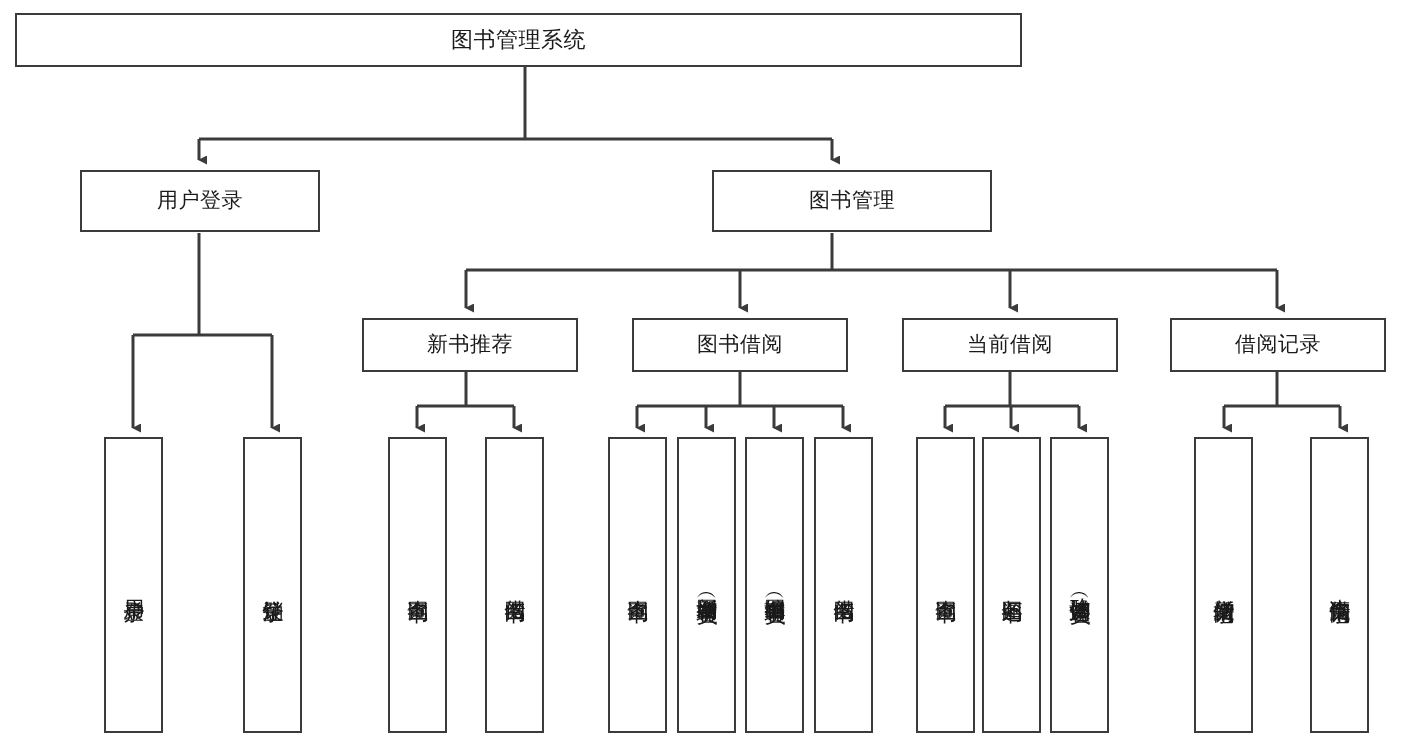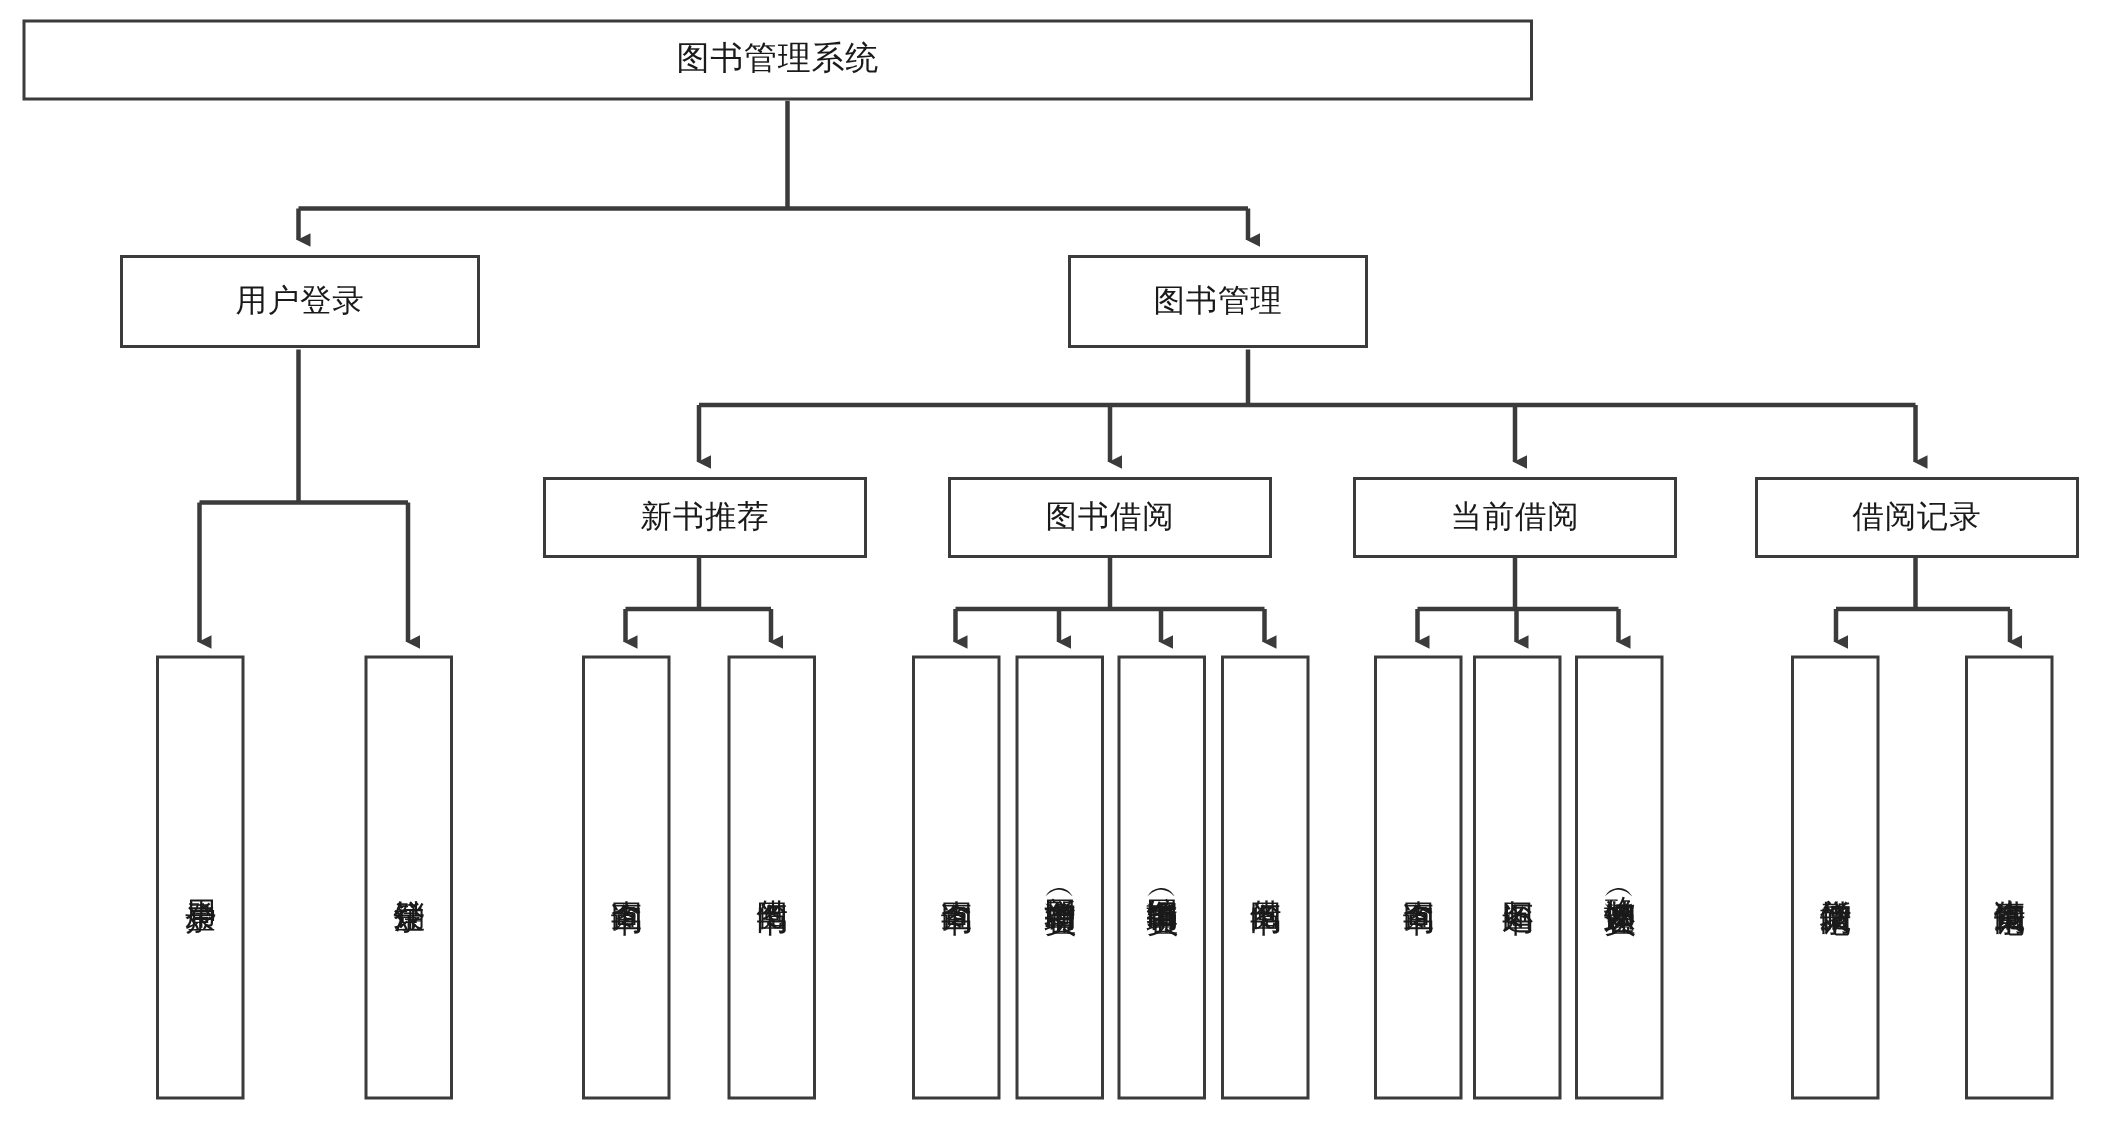--- a/index.html
+++ b/index.html
@@ -124,21 +124,21 @@
     </g>
   </svg>
 
   <div class="node horizontal root" style="left:15px; top:13px; width:1007px; height:54px;">
     <span>图书管理系统</span>
   </div>
 
   <div class="node horizontal" style="left:80px; top:170px; width:240px; height:62px;">
     <span>用户登录</span>
   </div>
-  <div class="node horizontal" style="left:712px; top:170px; width:200px; height:62px;">
+  <div class="node horizontal" style="left:712px; top:170px; width:280px; height:62px;">
     <span>图书管理</span>
   </div>
 
   <div class="node horizontal" style="left:362px; top:318px; width:216px; height:54px;">
     <span>新书推荐</span>
   </div>
   <div class="node horizontal" style="left:632px; top:318px; width:216px; height:54px;">
     <span>图书借阅</span>
   </div>
   <div class="node horizontal" style="left:902px; top:318px; width:216px; height:54px;text-align:center;">

